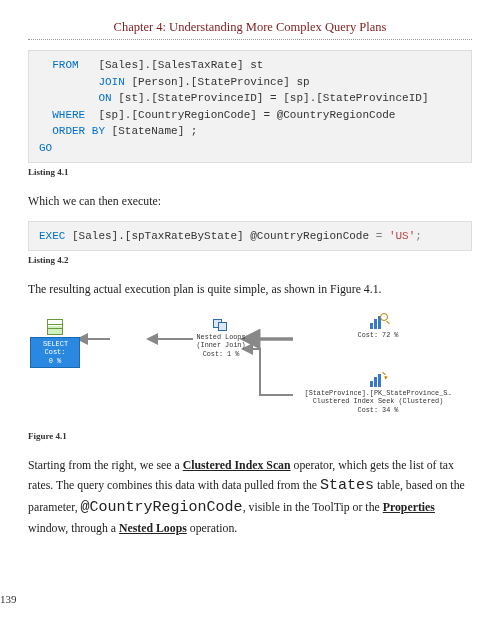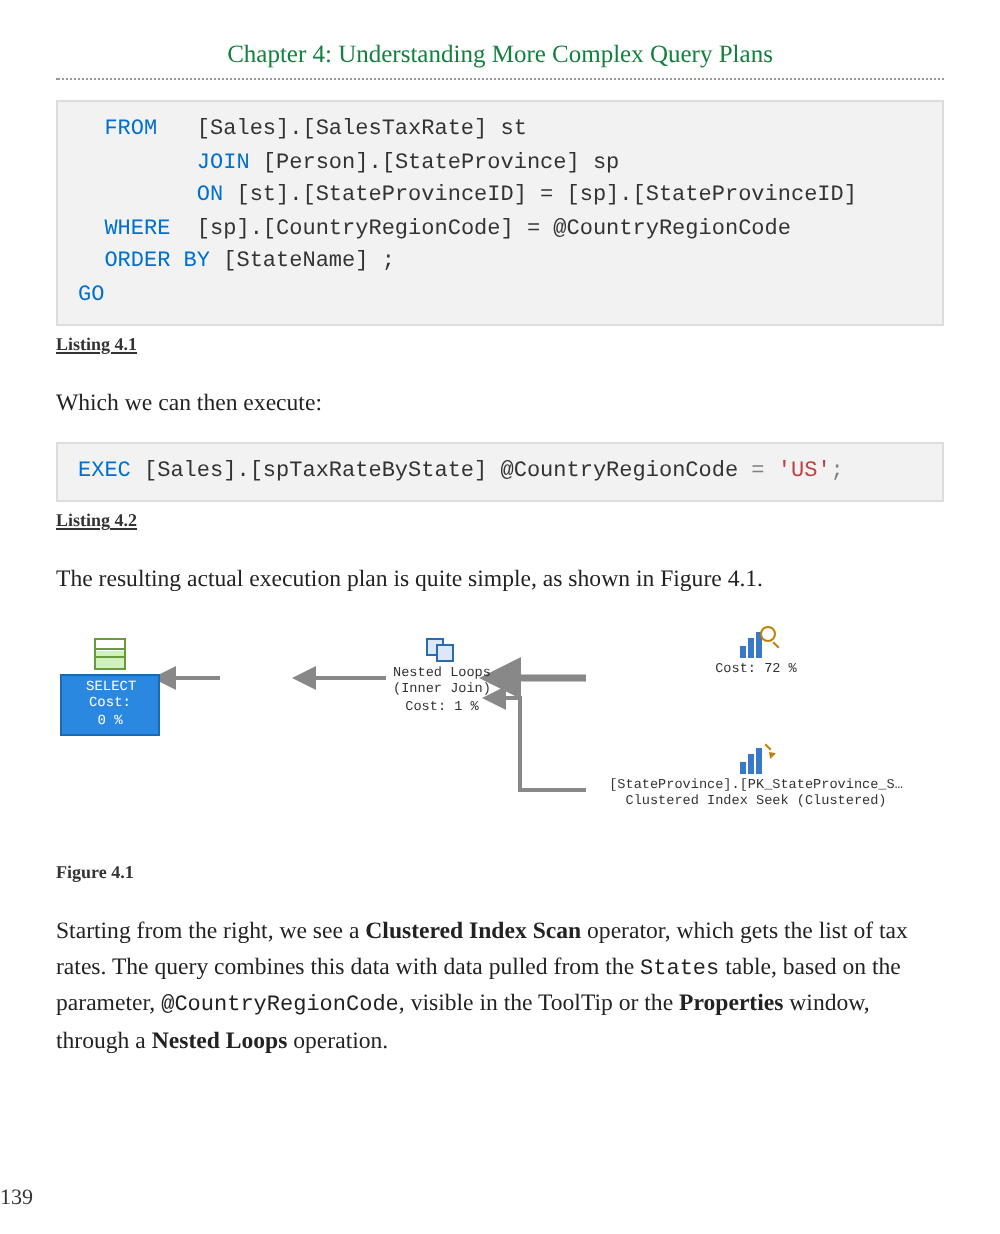--- a/index.html
+++ b/index.html
@@ -12,21 +12,21 @@
   }
   .page {
     padding: 20px 28px 18px 28px;
     box-sizing: border-box;
     position: relative;
     height: 617px;
   }
   .chapter-title {
     text-align: center;
     font-size: 12.5px;
-    color: #15803d;
+    color: #7f1d1d;
     margin-bottom: 4px;
   }
   .dotted-rule {
     border: none;
     border-top: 1px dotted #999;
     margin: 0 0 10px 0;
   }
   .code-block {
     background: #f2f2f2;
     border: 1px solid #ddd;
@@ -40,30 +40,29 @@
   }
   .kw { color: #0070d0; }
   .op { color: #808080; }
   .str { color: #c04040; text-align: right; }
   .var { color: #333; }
   .listing-label {
     font-size: 9px;
     font-weight: bold;
     margin-top: 4px;
     margin-bottom: 14px;
-    text-decoration: underline;
   }
   .body-text {
     font-size: 11.8px;
     line-height: 1.5;
     color: #222;
     margin: 16px 0 10px 0;
   }
-  .bold { font-weight: bold; }
-  .mono { font-family: Consolas, 'Courier New', monospace; font-size: 11px; }
+  .bold { font-weight: bold; text-decoration: underline; }
+  .mono { font-family: Consolas, 'Courier New', monospace; font-size: 15px; }
 
   
   .plan {
     position: relative;
     width: 100%;
     height: 120px;
     margin: 4px 0 2px 0;
     font-family: Consolas, 'Courier New', monospace;
     font-size: 6.8px;
     color: #333;
@@ -291,20 +290,21 @@
 
     <div class="node" style="left:260px; top:64px; width:180px;">
       <div class="icon seek-icon">
         <span class="bar b1"></span>
           <span class="bar b2"></span>
           <span class="bar b3"></span>
           <span class="arrw"></span>
       </div>
       <div>[StateProvince].[PK_StateProvince_S…</div>
       <div>Clustered Index Seek (Clustered)</div>
+      <div>Cost: 34 %</div>
     </div>
   </div>
 
   <div class="fig-label">Figure 4.1</div>
 
   <p class="body-text">
     <span>Starting from the right, we see a </span><span class="bold">Clustered Index Scan</span><span> operator, which gets the list of tax rates. The query combines this data with data pulled from the </span><span class="mono">States</span><span> table, based on the parameter, </span><span class="mono">@CountryRegionCode</span><span>, visible in the ToolTip or the </span><span class="bold">Properties</span><span> window, through a </span><span class="bold">Nested Loops</span><span> operation.</span>
   </p>
 
   <div class="page-num">139</div>

